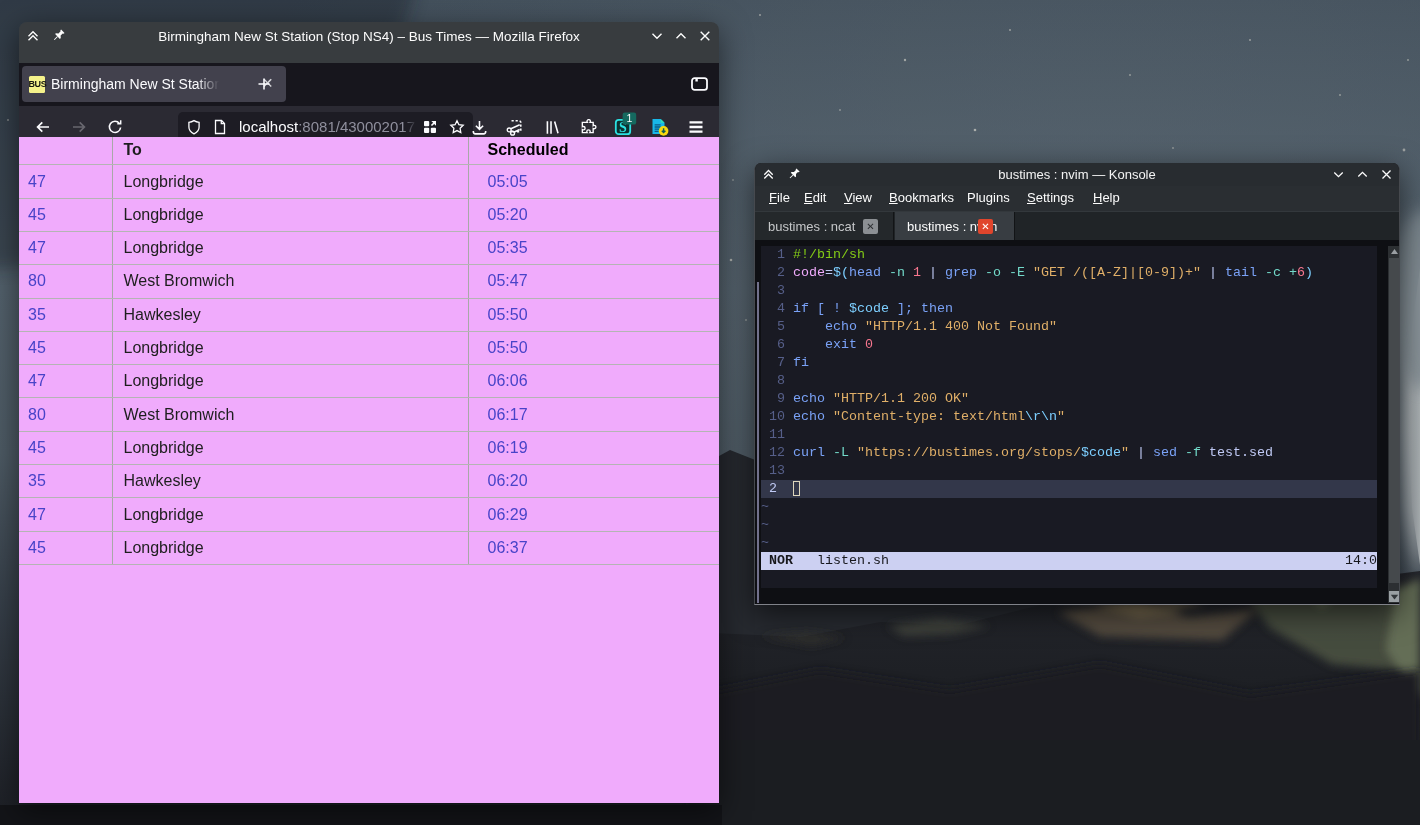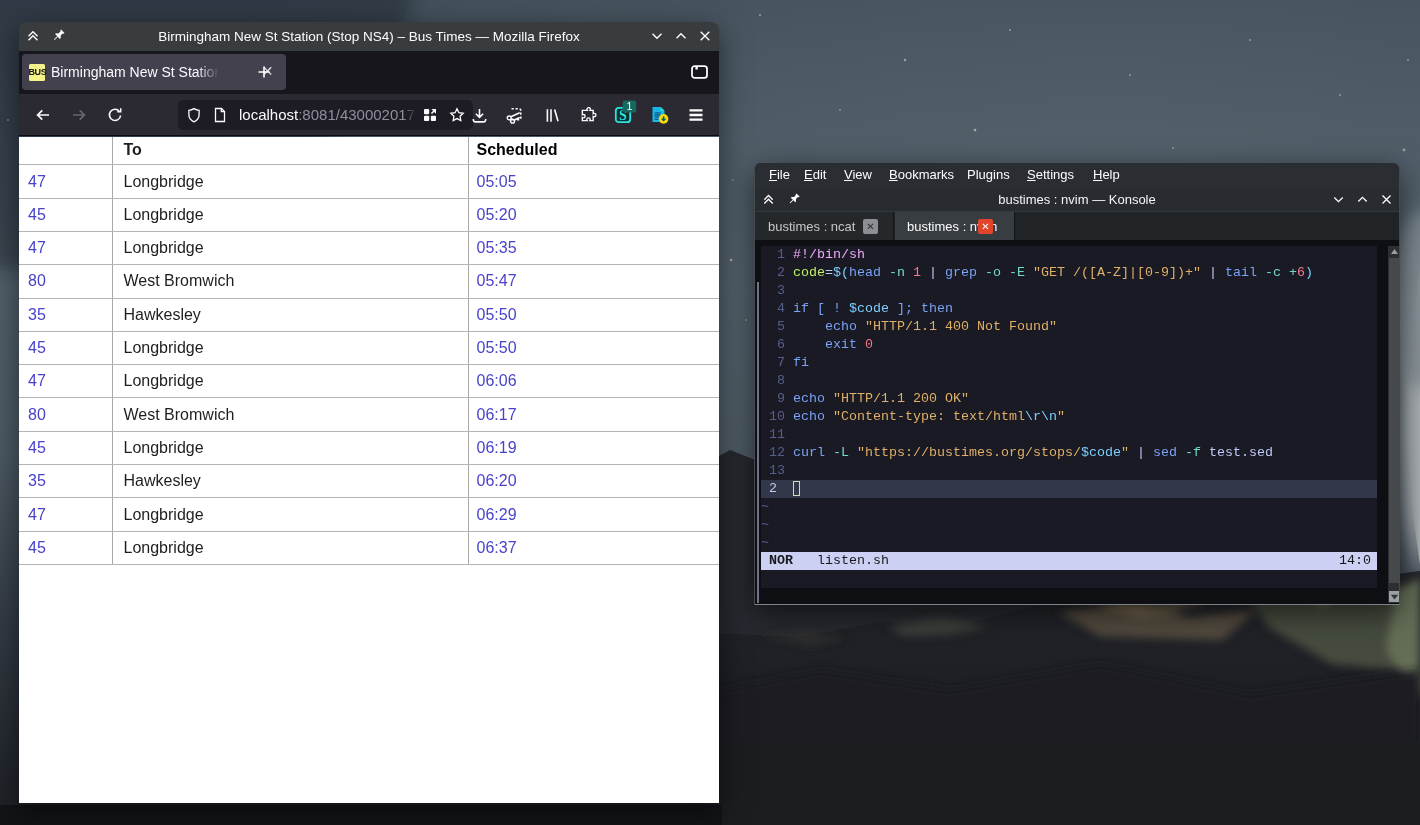--- a/index.html
+++ b/index.html
@@ -3,67 +3,67 @@
 <meta charset="utf-8">
 <style>
 * { margin:0; padding:0; box-sizing:border-box; }
 html,body { width:1420px; height:825px; overflow:hidden; }
 body { font-family:"Liberation Sans", sans-serif; position:relative; background:#3d4a56; }
 #wall { position:absolute; left:0; top:0; width:1420px; height:825px; }
 
 
 #ff { position:absolute; left:19px; top:21.5px; width:700px; height:781.5px;
   border-radius:8px 8px 0 0; overflow:hidden; box-shadow:0 8px 30px rgba(0,0,0,.55); }
-#ff-title { height:29px; background:#383c3f; position:relative; }
+#ff-title { height:41px; background:#383c3f; position:relative; }
 #ff-title .ttl { position:absolute; left:0; right:0; top:0; height:29px; line-height:29px;
   text-align:center; color:#fcfcfc; font-size:13.5px; }
 .tbic { position:absolute; top:6px; }
 .nvic { position:absolute; top:13px; }
 #ff-tabs { height:43px; background:#17161d; position:relative; }
 .fftab { position:absolute; left:3px; top:3.5px; width:264px; height:35.5px; background:#42414d;
   border-radius:4px; }
 .bus { position:absolute; left:6.5px; top:10px; width:16.5px; height:16.5px; background:#f5f28b;
   border-radius:1.5px; color:#15150f; font-size:9px; font-weight:bold; text-align:center; line-height:16.5px; letter-spacing:-0.4px; }
 .fftab .t { position:absolute; left:29px; top:0; height:35px; line-height:36px; font-size:14px;
   color:#fbfbfe; white-space:nowrap; overflow:hidden; width:170px;
   -webkit-mask-image:linear-gradient(90deg,#000 86%,transparent 99%); }
 .fftab .x { position:absolute; right:10px; top:9px; width:17px; height:17px; color:#d7d7db; font-size:14px; line-height:17px; text-align:center; }
 #ff-nav { height:42px; background:#2b2a33; position:relative; border-bottom:1px solid #0c0c0d; }
 .urlbar { position:absolute; left:131px; top:6px; width:295px; height:30px; background:#1d1c24; border-radius:5px;margin-left:28px; }
 .urltext { position:absolute; left:61px; top:0; height:30px; line-height:30px; font-size:15px; color:#fbfbfe; white-space:nowrap; width:178px; overflow:hidden;
   -webkit-mask-image:linear-gradient(90deg,#000 calc(100% - 14px),transparent); }
 .urltext .dim { color:#8f8f9d; }
-#ff-content { position:absolute; left:0; top:115px; width:764px; height:668px; background:#ffffff; }
+#ff-content { position:absolute; left:0; top:115px; width:764px; height:668px; background:#f0abfc; }
 table { border-collapse:collapse; width:700px; table-layout:fixed; font-size:16px; }
 td,th { border-bottom:1px solid #b4b4b4; padding:0; vertical-align:middle; }
 th { text-align:left; font-size:16px; }
 .c1 { width:93px; border-right:1px solid #a8a8a8; padding-left:9px; }
 .c2 { width:356px; border-right:1px solid #a8a8a8; padding-left:11px; color:#1e1e1e; }
-.c3 { padding-left:8px; }
+.c3 { padding-left:19px; }
 a.lnk { color:#4843c8; text-decoration:none; }
 tr.hd { height:28.4px; }
 tr.row { height:33.3px; }
 
 
 #kon { position:absolute; left:754px; top:163px; width:646px; height:442px;
   border-radius:7px 7px 0 0; overflow:hidden; background:#101116; box-shadow:0 8px 30px rgba(0,0,0,.6);
   border-left:1px solid #46494e; border-right:1px solid #46494e; border-bottom:1px solid #808289; }
 #k-title { height:23px; background:#282c30; position:relative; }
 #k-title .ttl { position:absolute; left:0; right:0; top:0; height:23px; line-height:24px; text-align:center; color:#f4f4f4; font-size:13px; }
 #k-menu { height:25px; background:#2a2e32; color:#fcfcfc; font-size:13px; position:relative; }
 #k-menu span { position:absolute; top:4px; }
 #k-tabs { height:29px; background:#202427; position:relative; border-top:1px solid #33383c; }
 .ktab { position:absolute; top:0; height:28px; font-size:13px; }
 #k-body { position:absolute; left:0; top:77px; width:646px; height:365px; background:#0e0f13; }
 #term { position:absolute; left:6px; top:6px; width:616px; height:342px; background:#191a23; }
 pre { font-family:"Liberation Mono", monospace; font-size:13.33px; line-height:18px; }
 #code { position:absolute; left:0; top:0; }
 .ln  { color:#565f89; }
-.pur { color:#f0abfc;font-family:Liberation Mono, monospace; }
-.grn { color:#bef264;font-family:Liberation Mono, monospace; }
+.pur { color:#84cc16;font-family:Liberation Mono, monospace; }
+.grn { color:#f0abfc;font-family:Liberation Mono, monospace; }
 .blu { color:#7aa2f7; }
 .cyn { color:#7dcfff; }
 .tea { color:#73daca; }
 .org { color:#e0af68; }
 .red { color:#f7768e; }
 .wht { color:#c0caf5; }
 #curline { position:absolute; left:0; top:234px; width:616px; height:18px; background:#33374a; }
 #cursor { position:absolute; left:31.5px; top:235px; width:7.5px; height:14.5px; border:1.5px solid #ddd6bd; }
 #kstatus { position:absolute; left:0; top:306px; width:616px; height:18px; background:#ccd0f2; color:#17171c; }
 #kcmd { position:absolute; left:0; top:324px; width:616px; height:18px; background:#191a23; }
@@ -315,49 +315,49 @@
             <td class="c1"><a class="lnk">45</a></td>
             <td class="c2">Longbridge</td>
             <td class="c3"><a class="lnk">06:37</a></td>
           </tr>
     </tbody>
       </table>
   </div>
 </div>
 
 <div id="kon">
+  <div id="k-title">
+    <svg class="ktic" style="left:6px" width="15" height="15" viewBox="0 0 16 16" fill="none" stroke="#fcfcfc" stroke-width="1.4">
+        <path d="M3.5 8.2 8 3.7l4.5 4.5M3.5 12.2 8 7.7l4.5 4.5"></path>
+      </svg>
+    <svg class="ktic" style="left:31px" width="15" height="15" viewBox="0 0 16 16" fill="#fcfcfc">
+        <g transform="rotate(45 8 8)">
+          <path d="M5.6 1.2h4.8v1.1l-.9.5v3l1.9 1.7v1.2H4.6V7.5l1.9-1.7v-3l-.9-.5Z"></path>
+          <rect x="7.5" y="8.7" width="1" height="4.6"></rect>
+        </g>
+      </svg>
+    <div class="ttl">bustimes : nvim — Konsole</div>
+    <svg class="ktic" style="left:576px" width="15" height="15" viewBox="0 0 16 16" fill="none" stroke="#fcfcfc" stroke-width="1.4">
+        <path d="M3.5 5.8 8 10.3l4.5-4.5"></path>
+      </svg>
+    <svg class="ktic" style="left:600px" width="15" height="15" viewBox="0 0 16 16" fill="none" stroke="#fcfcfc" stroke-width="1.4">
+        <path d="M3.5 10.2 8 5.7l4.5 4.5"></path>
+      </svg>
+    <svg class="ktic" style="left:624px" width="15" height="15" viewBox="0 0 16 16" fill="none" stroke="#fcfcfc" stroke-width="1.4">
+        <path d="M3.7 3.7 12.3 12.3M12.3 3.7 3.7 12.3"></path>
+      </svg>
+  </div>
   <div id="k-menu">
     <span style="left:14px"><u>F</u>ile</span>
     <span style="left:49px"><u>E</u>dit</span>
     <span style="left:89px"><u>V</u>iew</span>
     <span style="left:134px"><u>B</u>ookmarks</span>
     <span style="left:212px">Plugins</span>
     <span style="left:272px"><u>S</u>ettings</span>
     <span style="left:338px"><u>H</u>elp</span>
-  </div>
-  <div id="k-title">
-    <svg class="ktic" style="left:6px" width="15" height="15" viewBox="0 0 16 16" fill="none" stroke="#fcfcfc" stroke-width="1.4">
-        <path d="M3.5 8.2 8 3.7l4.5 4.5M3.5 12.2 8 7.7l4.5 4.5"></path>
-      </svg>
-    <svg class="ktic" style="left:31px" width="15" height="15" viewBox="0 0 16 16" fill="#fcfcfc">
-        <g transform="rotate(45 8 8)">
-          <path d="M5.6 1.2h4.8v1.1l-.9.5v3l1.9 1.7v1.2H4.6V7.5l1.9-1.7v-3l-.9-.5Z"></path>
-          <rect x="7.5" y="8.7" width="1" height="4.6"></rect>
-        </g>
-      </svg>
-    <div class="ttl">bustimes : nvim — Konsole</div>
-    <svg class="ktic" style="left:576px" width="15" height="15" viewBox="0 0 16 16" fill="none" stroke="#fcfcfc" stroke-width="1.4">
-        <path d="M3.5 5.8 8 10.3l4.5-4.5"></path>
-      </svg>
-    <svg class="ktic" style="left:600px" width="15" height="15" viewBox="0 0 16 16" fill="none" stroke="#fcfcfc" stroke-width="1.4">
-        <path d="M3.5 10.2 8 5.7l4.5 4.5"></path>
-      </svg>
-    <svg class="ktic" style="left:624px" width="15" height="15" viewBox="0 0 16 16" fill="none" stroke="#fcfcfc" stroke-width="1.4">
-        <path d="M3.7 3.7 12.3 12.3M12.3 3.7 3.7 12.3"></path>
-      </svg>
   </div>
   <div id="k-tabs">
     <div class="ktab" style="left:0;width:139px;background:#24282b;border-right:1px solid #121416;color:#c5c7c9">
       <span style="position:absolute;left:13px;top:6.5px">bustimes : ncat</span>
       <span class="kclose" style="right:15px;background:#8b8f93;color:#2c2f32">✕</span>
     </div>
     <div class="ktab" style="left:140px;width:120px;background:#383d42;border-right:1px solid #121416;color:#fcfcfc">
       <span style="position:absolute;left:12px;top:6.5px">bustimes : nvim</span>
       <span class="kclose" style="right:21px;background:#e0452c;color:#fff">✕</span>
     </div>
@@ -376,21 +376,21 @@
 <span class="ln">  9 </span><span class="blu">echo </span><span class="org">"HTTP/1.1 200 OK"</span>
 <span class="ln"> 10 </span><span class="blu">echo </span><span class="org">"Content-type: text/html</span><span class="cyn">\r\n</span><span class="org">"</span>
 <span class="ln"> 11 </span>
 <span class="ln"> 12 </span><span class="blu">curl</span><span class="tea"> -L </span><span class="org">"https://bustimes.org/stops/</span><span class="cyn">$code</span><span class="org">"</span><span class="wht"> | </span><span class="blu">sed</span><span class="tea"> -f </span><span class="wht">test.sed</span>
 <span class="ln"> 13 </span>
 <span class="wht"> 2 </span>
 <span class="ln">~</span>
 <span class="ln">~</span>
 <span class="ln">~</span></pre>
       <div id="cursor"></div>
-      <pre id="kstatus"> <b>NOR</b>   listen.sh<span style="float:right;padding-right:6px">14:0</span></pre>
+      <pre id="kstatus"> <b>NOR</b>   listen.sh<span style="float:right;">14:0</span></pre>
       <pre id="kcmd"></pre>
     </div>
     <div id="kscroll">
       <svg style="position:absolute;left:2px;top:2px" width="9" height="7" viewBox="0 0 9 7">
           <path d="M4.5 1 8 6H1Z" fill="#9a9ea2"></path>
         </svg>
       <div id="kthumb"></div>
       <div style="position:absolute;left:1px;top:345px;width:11px;height:11px;background:#9aa0a4"></div>
         <svg style="position:absolute;left:2px;top:348px" width="9" height="6" viewBox="0 0 9 6">
           <path d="M4.5 5.5 0.8 0.8h7.4Z" fill="#33373b"></path>

